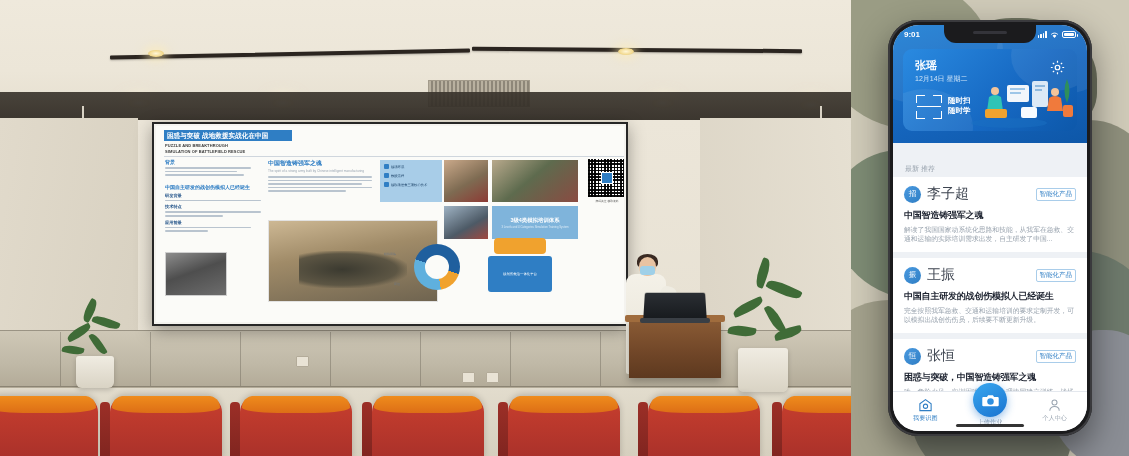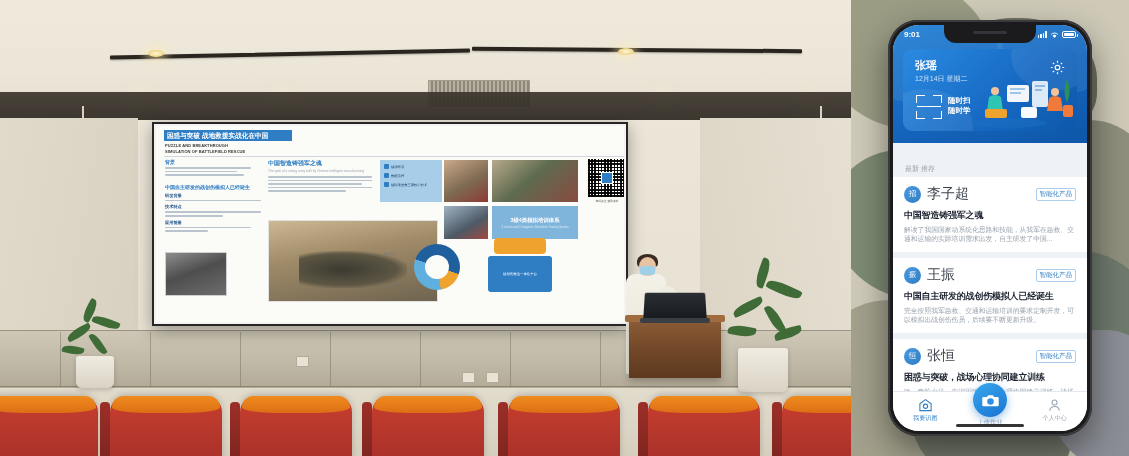--- a/index.html
+++ b/index.html
@@ -543,21 +543,21 @@
           <div class="card-title">中国自主研发的战创伤模拟人已经诞生</div>
           <div class="card-desc">完全按照我军急救、交通和运输培训的要求定制开发，可以模拟出战创伤伤员，后续要不断更新升级。</div>
         </div>
 
         <div class="card">
           <div class="card-head">
             <span class="avatar">恒</span>
             <span class="author">张恒</span>
             <span class="tag">智能化产品</span>
           </div>
-          <div class="card-title">困惑与突破，战场心理协同建立训练</div>
+          <div class="card-title">困惑与突破，中国智造铸强军之魂</div>
           <div class="card-desc">难、危险少见、实训困难，战场心理协同建立训练、战场复杂环境已覆盖。</div>
         </div>
       </div>
 
       <div class="tabbar">
         <div class="tab">
           <svg class="tab-ico" viewBox="0 0 24 22" fill="none" stroke="#2f7ec4" stroke-width="1.7">
             <path d="M3 9 L12 2.5 L21 9 V20 H3 Z"></path>
             <circle cx="12" cy="13" r="3.4"></circle>
           </svg>

